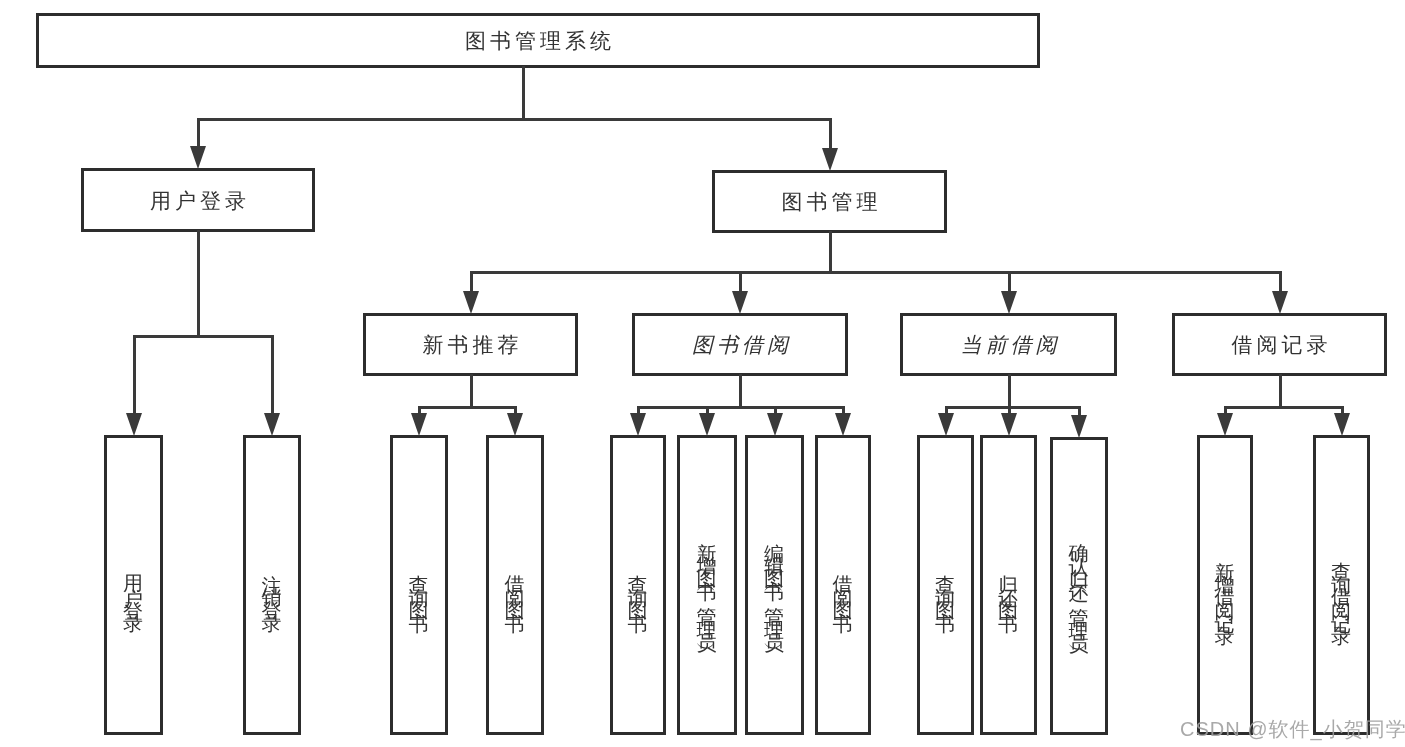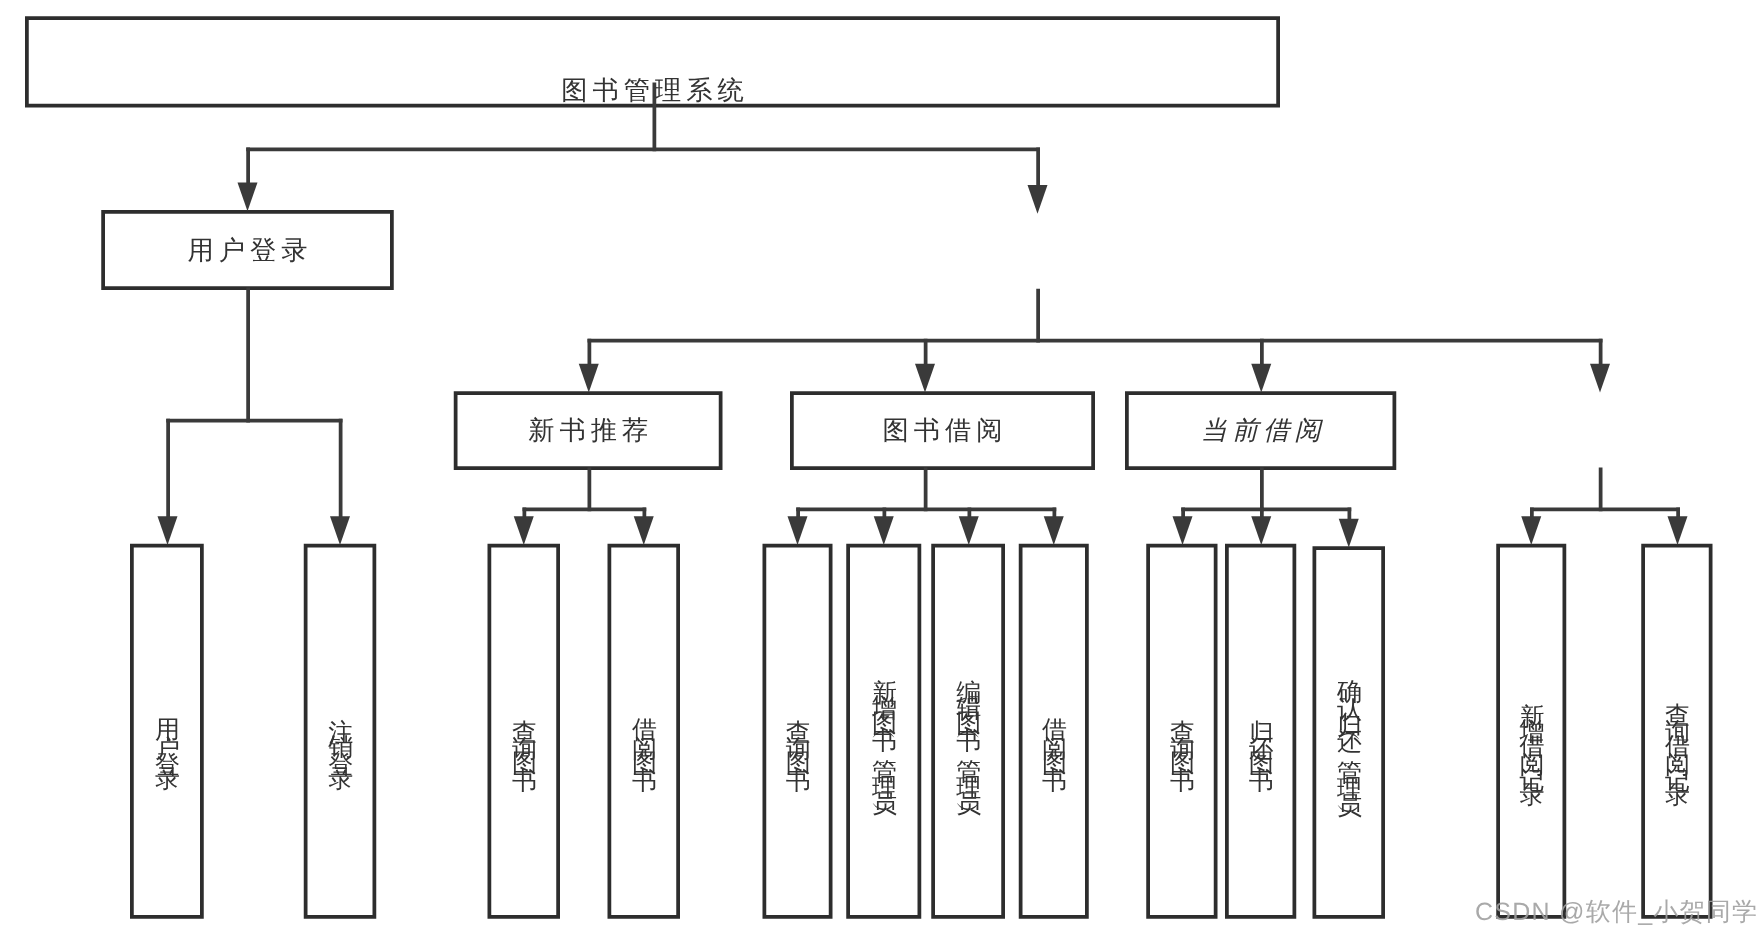--- a/index.html
+++ b/index.html
@@ -60,34 +60,40 @@
     color: rgba(160, 160, 160, 0.9);
     white-space: nowrap;
     z-index: 10;
   }
 </style>
 </head>
 <body>
 
 <div id="stage">
   <div class="watermark">CSDN @软件_小贺同学</div>
-<div class="node" style="left: 20px; top: 13px; width: 1004px; height: 73px; align-items: flex-end;">
+<div class="node" style="left: 36px; top: 13px; width: 1004px; height: 55px;">
       <span class="label">图书管理系统</span>
     </div>
     <div class="node" style="left: 81px; top: 168px; width: 234px; height: 64px;">
       <span class="label">用户登录</span>
     </div>
+    <div class="node" style="left: 712px; top: 170px; width: 235px; height: 63px;">
+      <span class="label">图书管理</span>
+    </div>
     <div class="node" style="left: 363px; top: 313px; width: 215px; height: 63px; text-align: right;">
       <span class="label">新书推荐</span>
     </div>
-    <div class="node" style="left: 632px; top: 313px; width: 244px; height: 63px;">
+    <div class="node" style="left: 632px; top: 313px; width: 216px; height: 63px; font-style: italic;">
       <span class="label">图书借阅</span>
     </div>
     <div class="node" style="left: 900px; top: 313px; width: 217px; height: 63px; font-style: italic;">
       <span class="label">当前借阅</span>
+    </div>
+    <div class="node" style="left: 1172px; top: 313px; width: 215px; height: 63px;">
+      <span class="label">借阅记录</span>
     </div>
     <div class="node vertical" style="left: 104px; top: 435px; width: 59px; height: 300px;">
       <span class="label">用户登录</span>
     </div>
     <div class="node vertical" style="left: 243px; top: 435px; width: 58px; height: 300px;">
       <span class="label">注销登录</span>
     </div>
     <div class="node vertical" style="left: 390px; top: 435px; width: 58px; height: 300px;">
       <span class="label">查询图书</span>
     </div>

